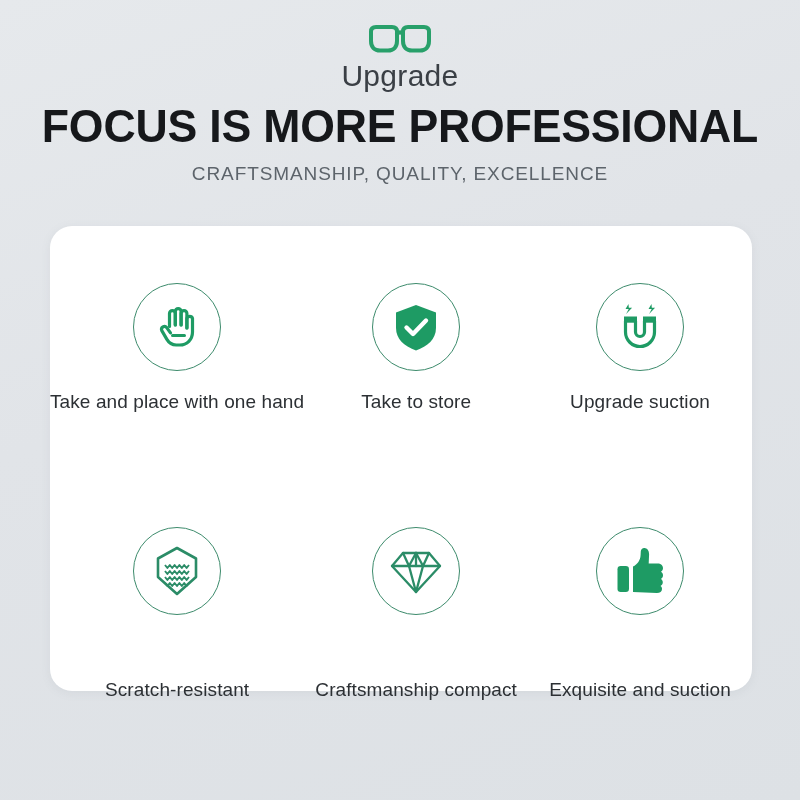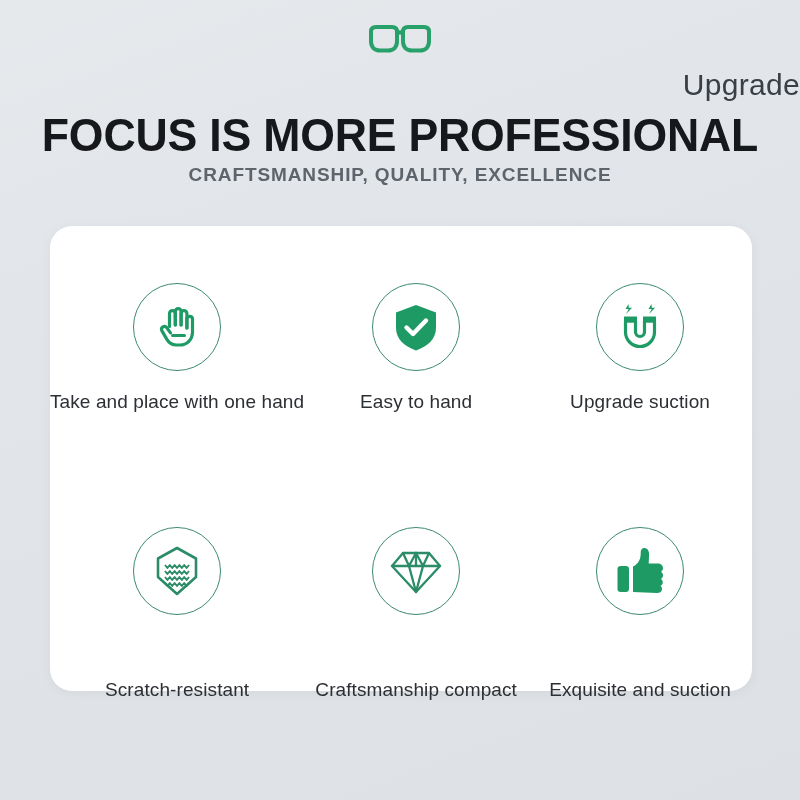--- a/index.html
+++ b/index.html
@@ -30,41 +30,40 @@
     top: 0;
     width: 800px;
     text-align: center;
   }
   .glasses-wrap {
     margin-top: 22px;
     height: 34px;
     line-height: 0;
   }
   .eyebrow {
-    margin-top: 12px;
+    margin-top: 3px;
     font-size: 30px;
     font-weight: 400;
     letter-spacing: 0.3px;
     color: #3a3f45;
     line-height: 1.1;
-    text-align: right;
   }
   .headline {
     margin-top: 11px;
     font-size: 46px;
     font-weight: 700;
     letter-spacing: -0.2px;
     color: #16181b;
     line-height: 1.0;
     transform: scaleX(0.97);
   }
   .subhead {
-    margin-top: 7px;
+    margin-top: 15px;
     font-size: 19px;
-    font-weight: 700;
+    font-weight: 400;
     letter-spacing: 0.9px;
     color: #5d646b;
     line-height: 1.1;
   }
 
   
   .card {
     position: absolute;
     left: 50px;
     top: 226px;
@@ -163,21 +162,21 @@
       </div>
 
       <div class="cell">
         <div class="circle">
           <svg width="50" height="52" viewBox="0 0 50 52" fill="none" xmlns="http://www.w3.org/2000/svg">
             <path d="M25 4 L45 11.5 V27 C45 38 36.5 45.5 25 49.5
                      C13.5 45.5 5 38 5 27 V11.5 Z" fill="#1e9b64"></path>
             <path d="M15.5 26.5 L22 33 L35 19.5" stroke="#ffffff" stroke-width="4.4" fill="none" stroke-linecap="round" stroke-linejoin="round"></path>
           </svg>
         </div>
-        <div class="caption">Easy to hand</div>
+        <div class="caption">Take to store</div>
       </div>
 
       <div class="cell">
         <div class="circle">
           <svg width="48" height="50" viewBox="0 0 48 50" fill="none" xmlns="http://www.w3.org/2000/svg">
 
             <path d="M12.5 2 L9.5 7 h3.2 l-2.6 5 6-6.2 h-3.3 Z" fill="#1e9b64"></path>
             <path d="M35.5 2 L32.5 7 h3.2 l-2.6 5 6-6.2 h-3.3 Z" fill="#1e9b64"></path>
 
             <path d="M9.5 19 V30 a14.5 14.5 0 0 0 29 0 V19" stroke="#1e9b64" stroke-width="3.2" fill="none"></path>

